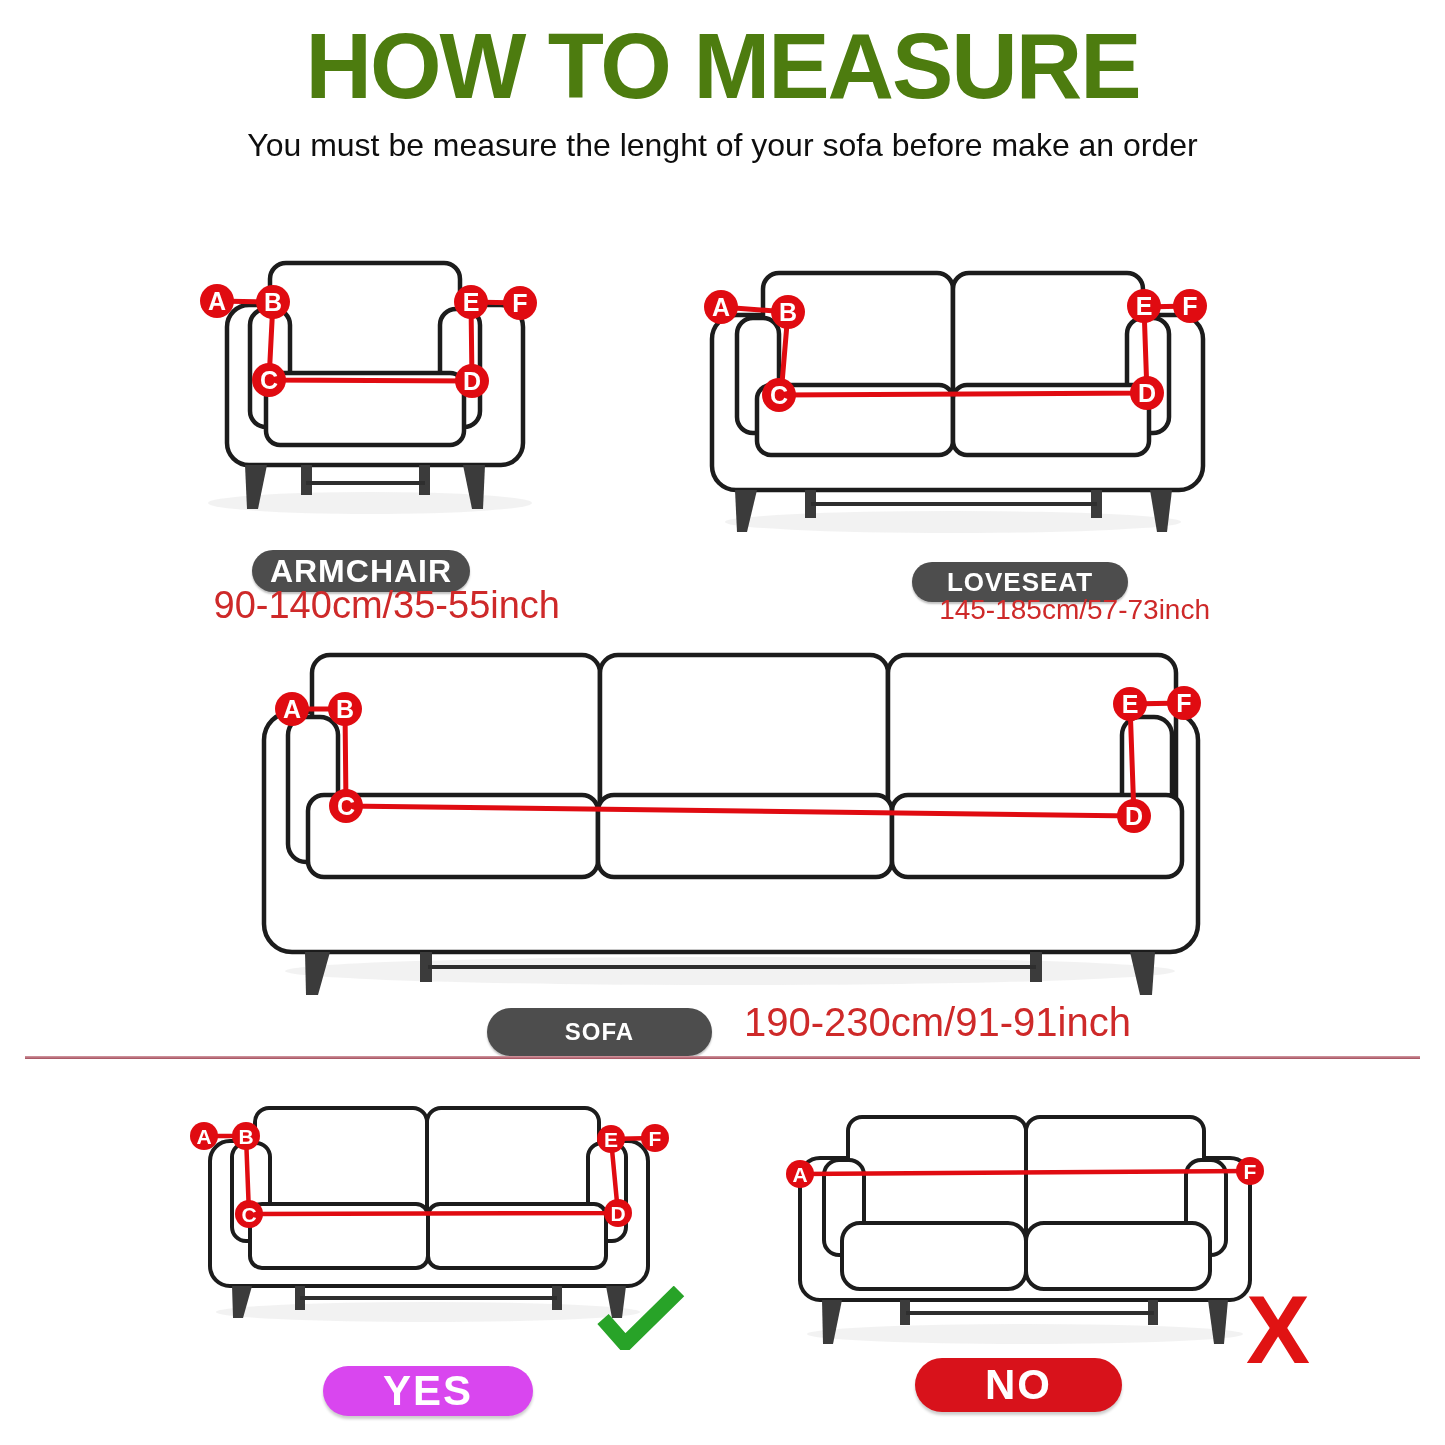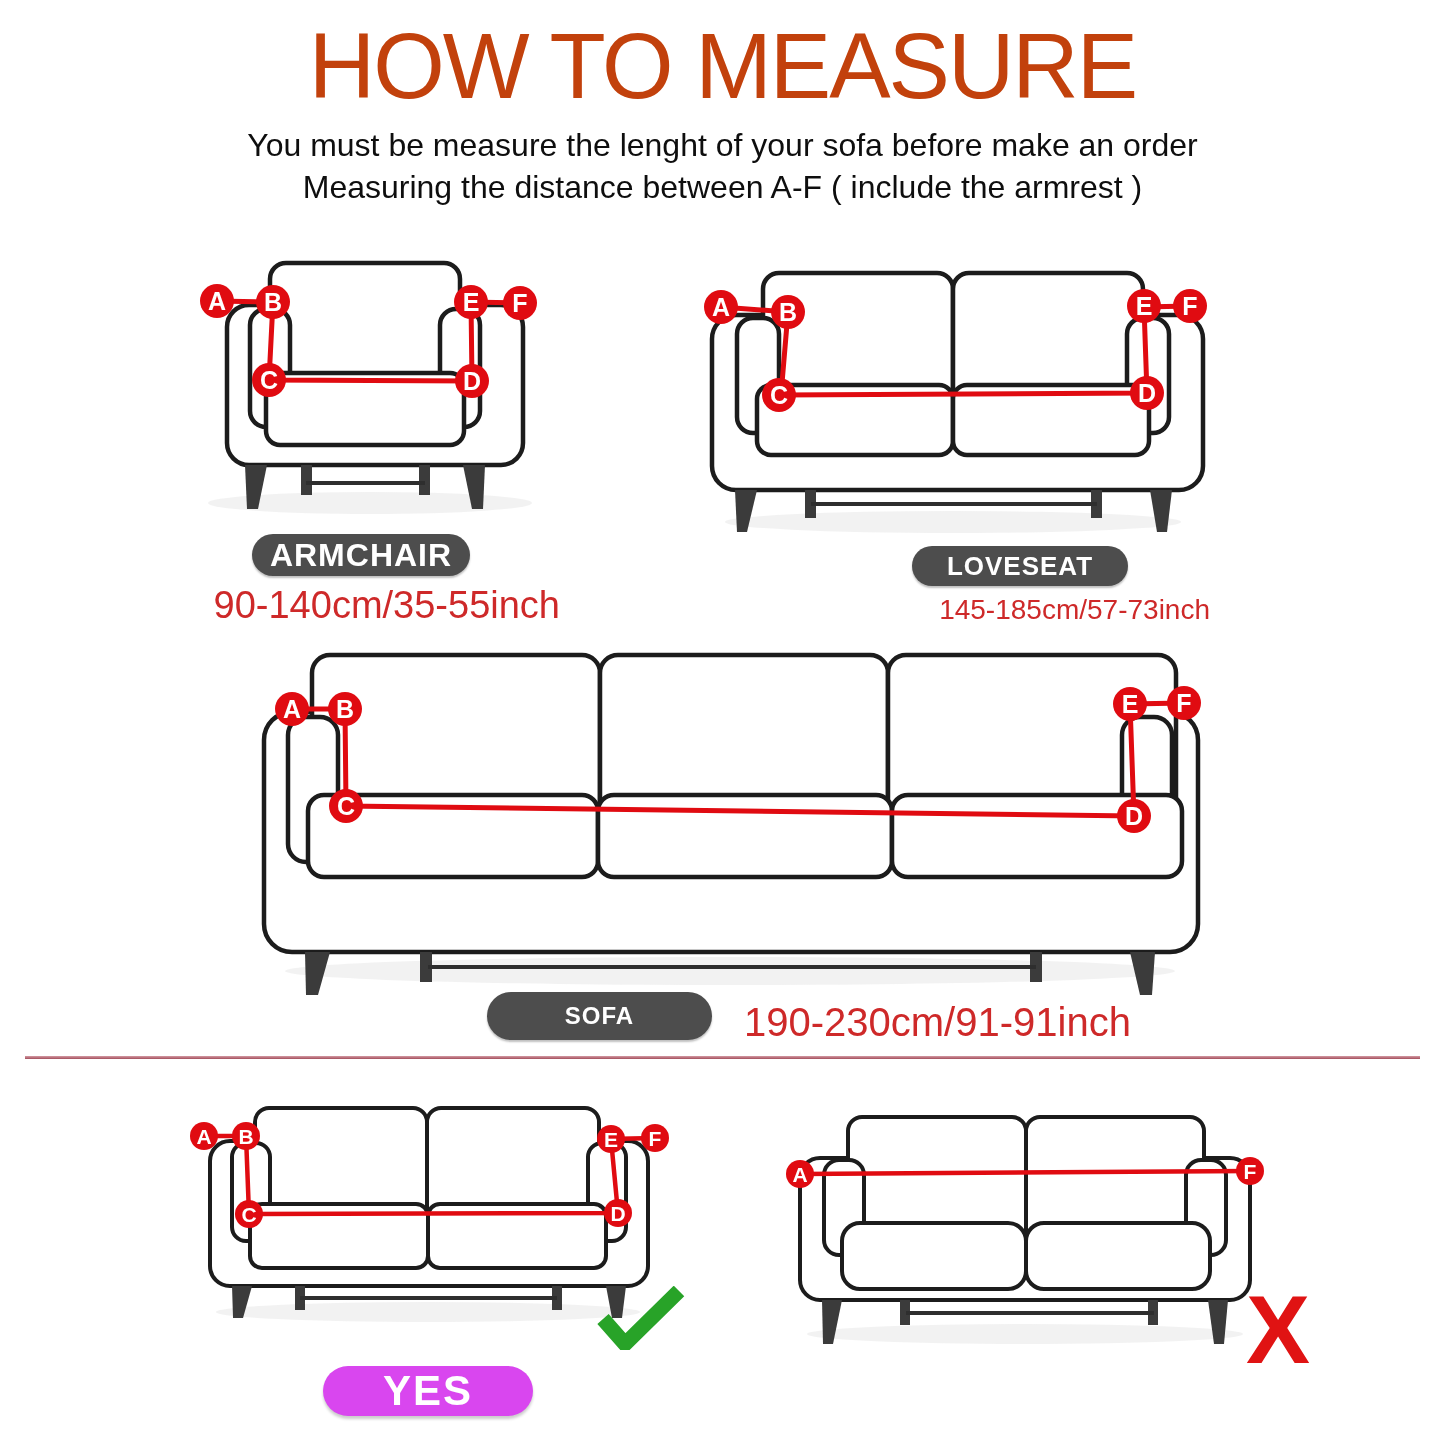--- a/index.html
+++ b/index.html
@@ -1,28 +1,28 @@
 <!DOCTYPE html>
 <html><head>
 <meta charset="utf-8">
 <style>
   html,body{margin:0;padding:0;background:#fff;}
   .canvas{position:relative;width:1445px;height:1445px;background:#ffffff;
           font-family:"Liberation Sans",sans-serif;overflow:hidden;}
 
   .title{position:absolute;top:14px;left:0;right:0;text-align:center;
-         font-size:92px;font-weight:normal;color:#c2410c;letter-spacing:-2px;}
+         font-size:92px;font-weight:bold;color:#4d7c0f;letter-spacing:-2px;}
   .subtitle{position:absolute;top:124px;left:0;right:0;text-align:center;
             font-size:32px;font-weight:normal;color:#0e0e0e;line-height:42px;}
 
   .diagram{position:absolute;}
 
   .pill{position:absolute;background:#4d4d4d;border-radius:999px;color:#fff;
         font-weight:bold;display:flex;align-items:center;justify-content:center;
-        letter-spacing:1px;box-shadow:0 2px 2px rgba(0,0,0,.25);}
+        letter-spacing:1px;box-shadow:0 2px 2px rgba(0,0,0,.25);margin-top:16px;}
   .range{position:absolute;color:#ce2929;white-space:nowrap;}
 
   .divider{position:absolute;left:25px;top:1056px;width:1395px;height:3px;
            background:linear-gradient(to bottom,#d49aa3,#a34e5c);}
 
   .verdict{position:absolute;border-radius:999px;color:#fff;font-weight:bold;
            display:flex;align-items:center;justify-content:center;letter-spacing:2px;
            font-size:42px;box-shadow:0 3px 3px rgba(0,0,0,.2);}
   .verdict.yes{background:#d946ef;margin-top:14px;}
   .verdict.no{background:#d8121b;}
@@ -45,21 +45,20 @@
   .sm .mk text{font-size:21px;}
 </style>
 </head>
 <body>
 
 <div class="canvas">
 
   <div class="title">HOW TO MEASURE</div>
   <div class="subtitle">
     <div>You must be measure the lenght of your sofa before make an order</div>
-    <div>Measuring the distance between A-F ( include the armrest )</div>
   </div>
 
   <svg class="diagram" style="left:170px;top:243px" width="390" height="290" viewBox="0 0 390 290">
     <ellipse class="shadow" cx="200" cy="260" rx="162" ry="11"></ellipse>
     <rect class="outline" x="57" y="62" width="296" height="160" rx="22"></rect>
     <rect class="outline" x="100" y="20" width="190" height="158" rx="16"></rect>
     <rect class="outline" x="80" y="66" width="40" height="118" rx="16"></rect>
     <rect class="outline" x="270" y="66" width="40" height="118" rx="16"></rect>
     <rect class="outline" x="96" y="130" width="198" height="72" rx="14"></rect>
     <polygon class="leg" points="75,222 97,222 88,266 77,266"></polygon>
@@ -249,14 +248,15 @@
     <g class="mk" transform="translate(20,66)">
         <circle r="14"></circle>
         <text y="8">A</text>
       </g>
     <g class="mk" transform="translate(470,63)">
         <circle r="14"></circle>
         <text y="8">F</text>
       </g>
   </svg>
   <div class="x-mark" style="left:1246px;top:1282px">X</div>
+  <div class="verdict no" style="left:915px;top:1358px;width:207px;height:54px">NO</div>
 
 </div>
 
 </body></html>

